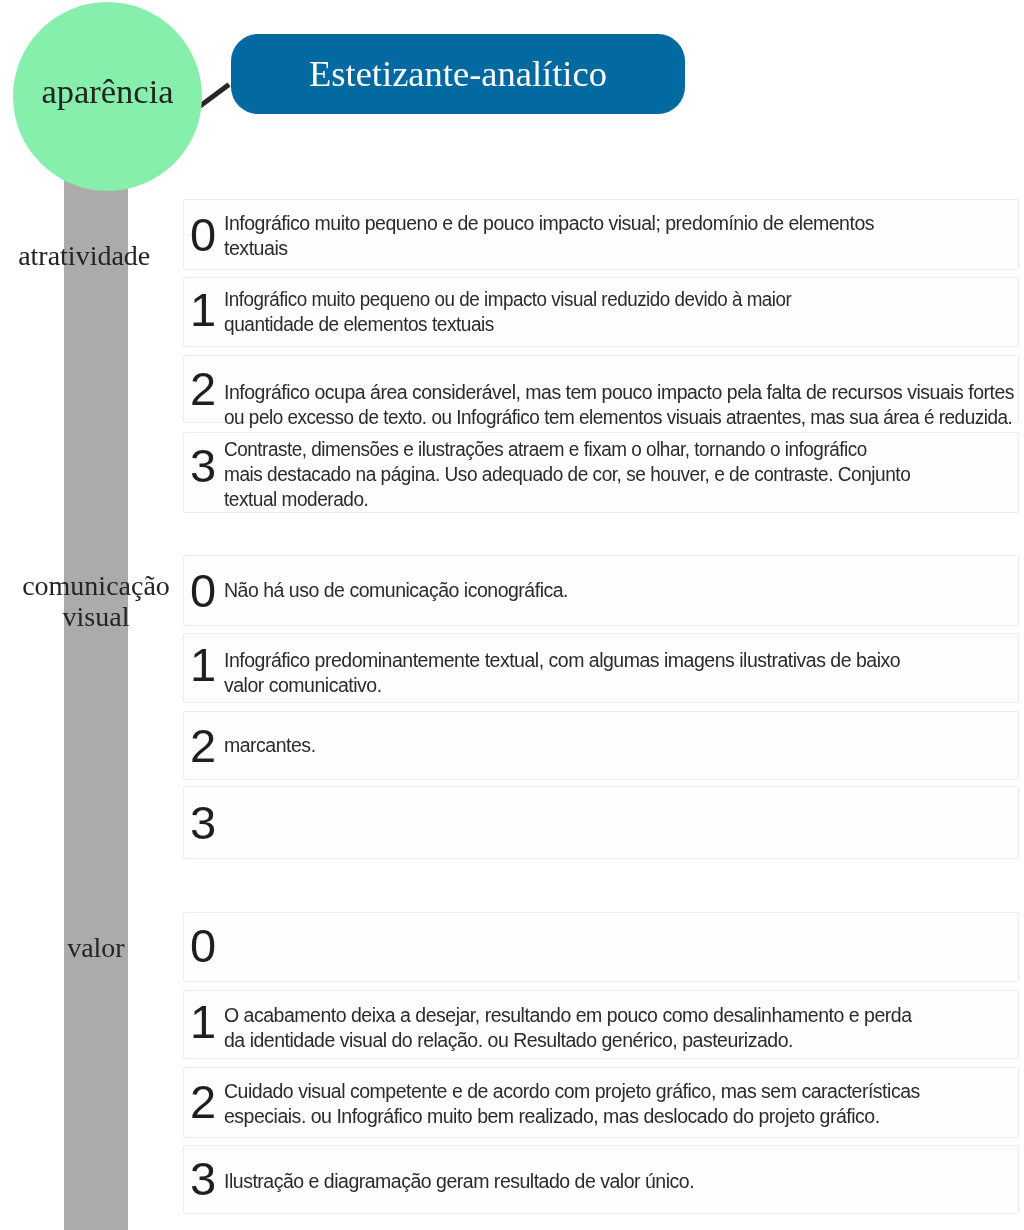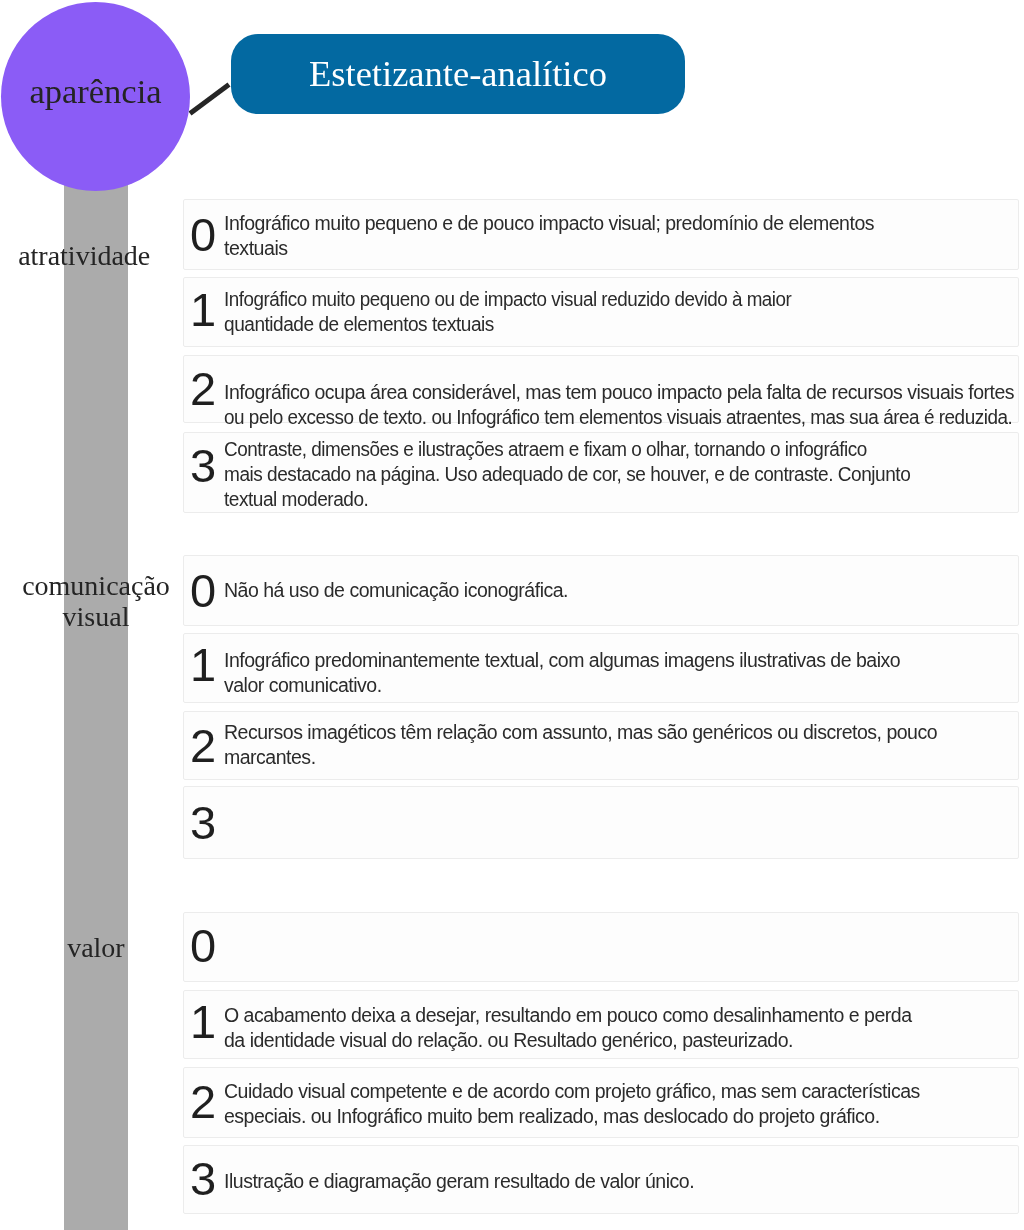--- a/index.html
+++ b/index.html
@@ -5,22 +5,22 @@
 <style>
   html,body{margin:0;padding:0;background:#ffffff;}
   body{width:1024px;height:1230px;position:relative;overflow:hidden;
        font-family:"Liberation Sans",sans-serif;
        -webkit-font-smoothing:antialiased;}
   .stage{position:absolute;left:0;top:0;width:1024px;height:1230px;
        will-change:transform;}
 
   
   .spine{position:absolute;left:64px;top:93px;width:64px;height:1137px;background:#ababab;}
-  .node-circle{position:absolute;left:1px;top:1.5px;width:189px;height:189px;border-radius:50%;
-       background:#8b5cf6;}
+  .node-circle{position:absolute;left:13px;top:1.5px;width:189px;height:189px;border-radius:50%;
+       background:#86efac;}
   .node-label{position:absolute;left:0;top:-5px;width:189px;height:189px;
        display:flex;align-items:center;justify-content:center;
        font-family:"Liberation Serif",serif;font-size:34.5px;color:#242424;line-height:1;}
 
   
   .connector{position:absolute;left:160px;top:60px;}
 
   
   .pill{position:absolute;left:231px;top:34px;width:454px;height:80px;border-radius:27px;
        background:#0369a1;display:flex;align-items:center;justify-content:center;}
@@ -99,21 +99,21 @@
       </div>
       <div class="card" style="top: 632.8px; height: 70.7px;">
         <div class="card-inner">
           <div class="score" style="transform: translateY(calc(-50% - 3.1px));">1</div>
           <div class="desc" style="transform: translateY(calc(-50% + 4.9px));"><span class="ln">Infográfico predominantemente textual, com algumas imagens ilustrativas de baixo</span><span class="ln">valor comunicativo.</span></div>
         </div>
       </div>
       <div class="card" style="top: 711px; height: 68.5px;">
         <div class="card-inner">
           <div class="score" style="transform: translateY(calc(-50% + 0.1px));">2</div>
-          <div class="desc" style="transform: translateY(calc(-50% + 0.1px));"><span class="ln">Recursos imagéticos têm relação com assunto, mas são genéricos ou discretos, pouco</span><span class="ln">marcantes.</span></div>
+          <div class="desc" style="transform: translateY(calc(-50% + 0.1px));"><span class="ln">marcantes.</span></div>
         </div>
       </div>
       <div class="card" style="top: 786.4px; height: 72.5px;">
         <div class="card-inner">
           <div class="score" style="transform: translateY(calc(-50% - 0.7px));">3</div>
         </div>
       </div>
       <div class="card" style="top: 912.1px; height: 70.3px;">
         <div class="card-inner">
           <div class="score" style="transform: translateY(calc(-50% - 1.6px));">0</div>

